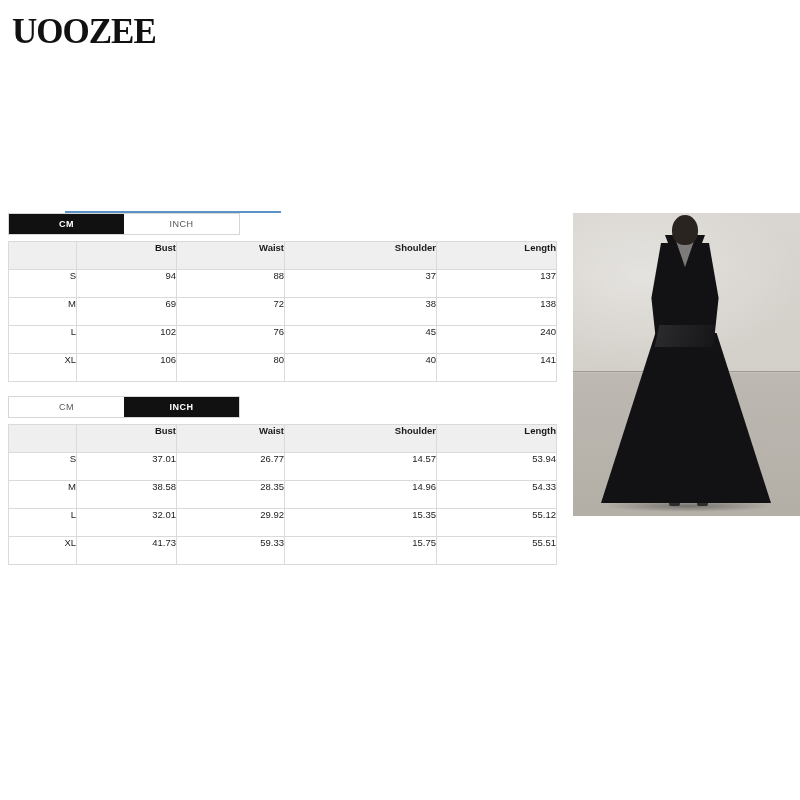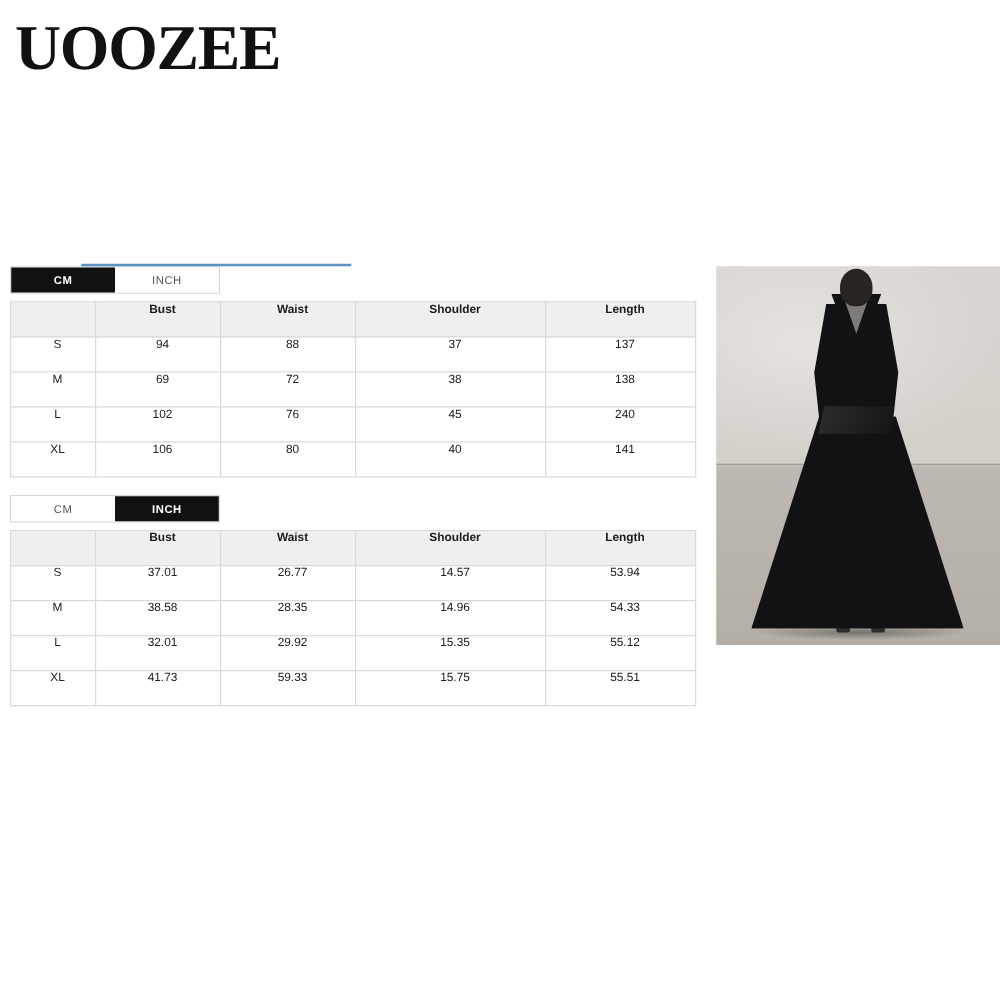--- a/index.html
+++ b/index.html
@@ -19,21 +19,21 @@
     overflow: hidden;
   }
 
   
   .brand {
     position: absolute;
     left: 12px;
     top: 14px;
     font-family: "Liberation Serif", serif;
     font-weight: bold;
-    font-size: 51px;
+    font-size: 35px;
     letter-spacing: -1px;
     color: #111111;
     line-height: 1;
     white-space: nowrap;
   }
 
   
   .chart-area {
     position: absolute;
     left: 8px;
@@ -45,21 +45,21 @@
     position: absolute;
     left: 0;
     top: 0;
     width: 556px;
   }
 
   
   .tab-row {
     position: relative;
     height: 22px;
-    width: 168px;
+    width: 232px;
     display: flex;
     border: 1px solid #d6d6d6;
     background: #ffffff;
   }
   .tab-row.second { margin-top: 0; }
   .tab {
     flex: 1 1 50%;
     font-size: 9px;
     letter-spacing: 0.5px;
     display: flex;
@@ -91,21 +91,21 @@
     margin-top: 6px;
     table-layout: fixed;
   }
   table.size-table th,
   table.size-table td {
     border: 1px solid #dadada;
     font-size: 9.5px;
     color: #222222;
     padding: 0 0 16px 7px;
     height: 22px;
-    text-align: center;
+    text-align: right;
     font-weight: normal;
     vertical-align: middle;
   }
   table.size-table thead th {
     background: #efefef;
     font-weight: bold;
     color: #1a1a1a;
   }
   table.size-table col.c0 { width: 68px; }
   table.size-table col.c1 { width: 100px; }

